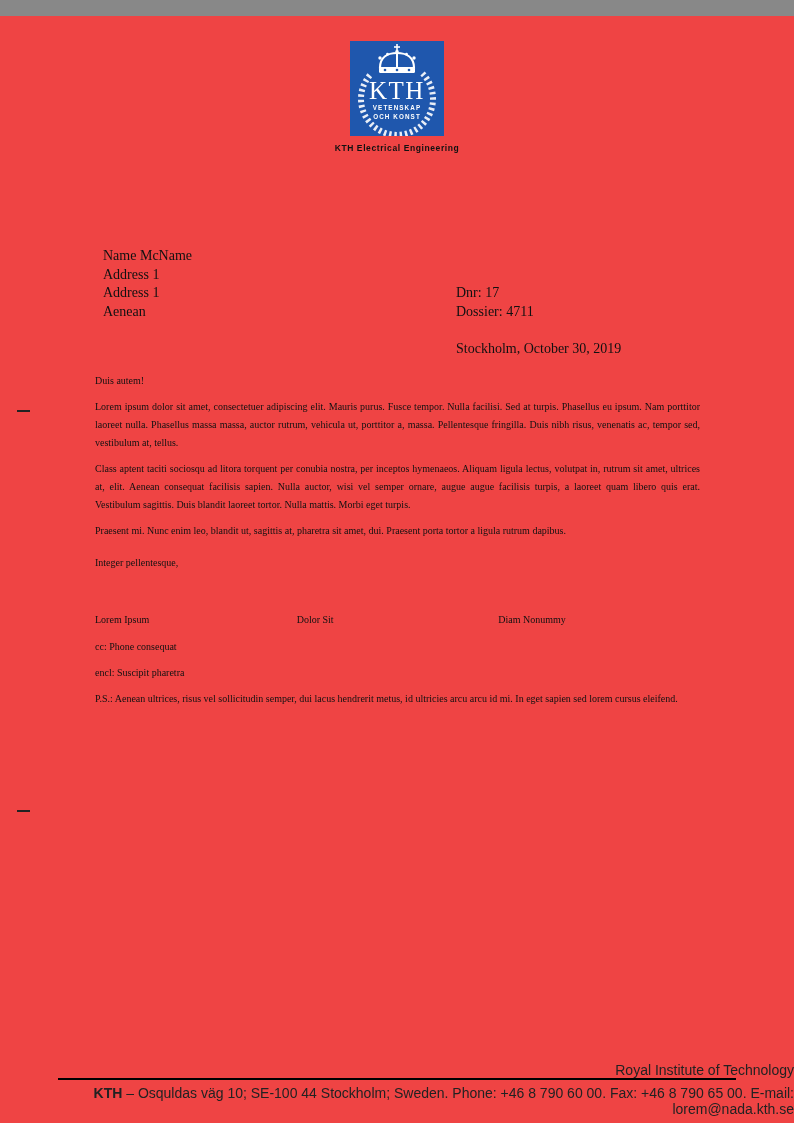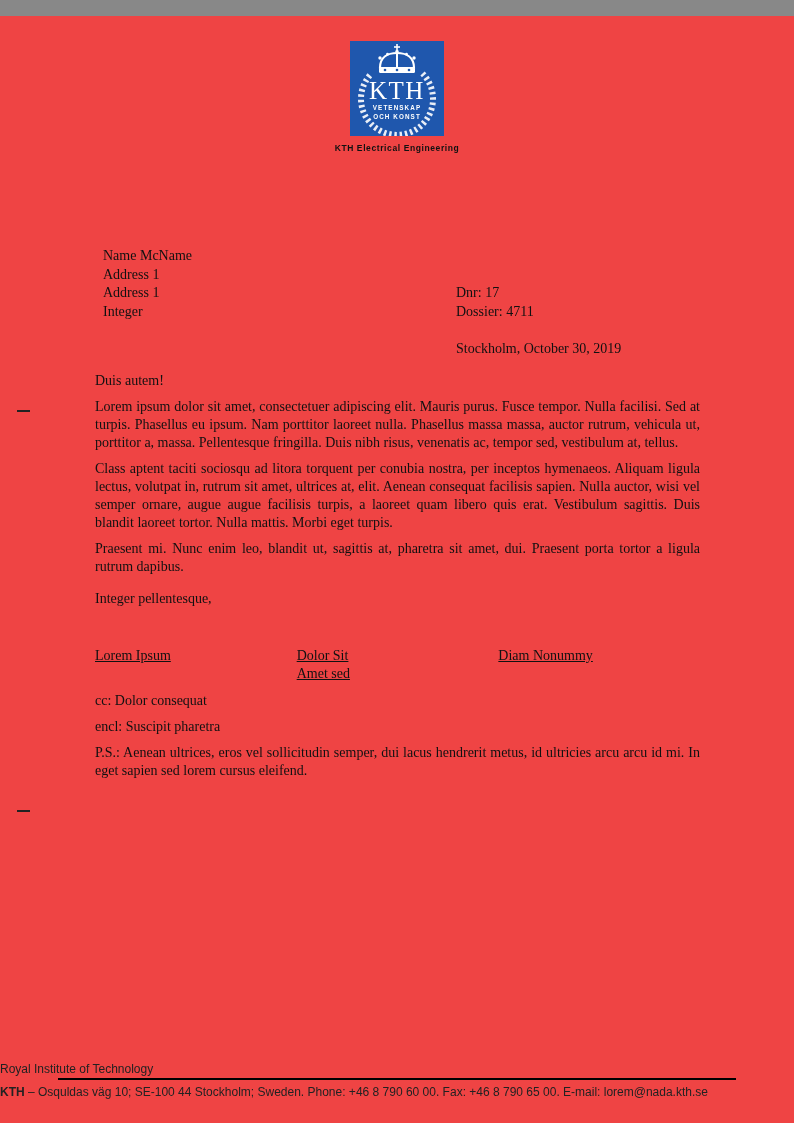--- a/index.html
+++ b/index.html
@@ -56,41 +56,41 @@
   .recipient { position: absolute; top: 0; left: 8px; }
   .refs { position: absolute; top: 37px; left: 361px; }
   .dateline { margin-top: 18.5px; }
 
   
   .body-block {
     position: absolute;
     top: 356px;
     left: 95px;
     width: 605px;
-    font-size: 14px;
+    font-size: 10px;
     line-height: 18px;
   }
   .body-block p { margin: 0 0 8px 0; }
   .para { text-align: justify; }
   .p-last { margin-bottom: 14px !important; }
   .closing { margin-bottom: 39px !important; }
-  .sig-row { display: flex; margin-bottom: 9px; text-decoration: underline; }
+  .sig-row { display: flex; margin-bottom: 9px; }
   .sig-col { width: 202px; }
   .sig-col div { line-height: 18px; }
   .ps { text-align: justify; margin-bottom: 0 !important; }
 
   
   .footer-block {
     position: absolute;
     left: 0;
     width: 100%;
     font-family: "Liberation Sans", "DejaVu Sans", sans-serif;
-    font-size: 12px;
+    font-size: 14px;
     color: #222;
-    text-align: left;
+    text-align: right;
   }
   .institute { top: 1046px; position: absolute; width: 100%; }
   .footer-rule {
     position: absolute;
     top: 1062px;
     left: 58px;
     width: 678px;
     height: 1.6px;
     background: #000;
   }
@@ -132,21 +132,21 @@
   </div>
 
   <div class="fold-mark fold-1"></div>
   <div class="fold-mark fold-2"></div>
 
   <div class="head-block">
     <div class="recipient">
       <div>Name McName</div>
       <div>Address 1</div>
       <div>Address 1</div>
-      <div>Integer</div>
+      <div>Aenean</div>
     </div>
     <div class="refs">
       <div>Dnr: 17</div>
       <div>Dossier: 4711</div>
       <div class="dateline">Stockholm, October 30, 2019</div>
     </div>
   </div>
 
   <div class="body-block">
     <p class="salutation">Duis autem!</p>
@@ -154,30 +154,29 @@
     <p class="para">Class aptent taciti sociosqu ad litora torquent per conubia nostra, per inceptos hymenaeos.  Aliquam ligula lectus, volutpat in, rutrum sit amet, ultrices at, elit.  Aenean consequat facilisis sapien.  Nulla auctor, wisi vel semper ornare, augue augue facilisis turpis, a laoreet quam libero quis erat.  Vestibulum sagittis. Duis blandit laoreet tortor. Nulla mattis. Morbi eget turpis.</p>
     <p class="para p-last">Praesent mi.  Nunc enim leo, blandit ut, sagittis at, pharetra sit amet, dui.  Praesent porta tortor a ligula rutrum dapibus.</p>
     <p class="closing">Integer pellentesque,</p>
 
     <div class="sig-row">
       <div class="sig-col">
         <div>Lorem Ipsum</div>
       </div>
       <div class="sig-col">
         <div>Dolor Sit</div>
-        <div>Amet sed</div>
       </div>
       <div class="sig-col">
         <div>Diam Nonummy</div>
       </div>
     </div>
 
-    <p>cc: Dolor consequat</p>
+    <p>cc: Phone consequat</p>
     <p>encl: Suscipit pharetra</p>
-    <p class="ps">P.S.: Aenean ultrices, eros vel sollicitudin semper, dui lacus hendrerit metus, id ultricies arcu arcu id mi. In eget sapien sed lorem cursus eleifend.</p>
+    <p class="ps">P.S.: Aenean ultrices, risus vel sollicitudin semper, dui lacus hendrerit metus, id ultricies arcu arcu id mi. In eget sapien sed lorem cursus eleifend.</p>
   </div>
 
   <div class="footer-block institute">Royal Institute of Technology</div>
   <div class="footer-rule"></div>
   <div class="footer-block fline1">
     <span class="fbold">KTH</span><span> – Osquldas väg 10; SE-100 44 Stockholm; Sweden.  Phone: +46 8 790 60 00.  Fax: +46 8 790 65 00.  E-mail: lorem@nada.kth.se</span>
   </div>
 
 </div>
 

